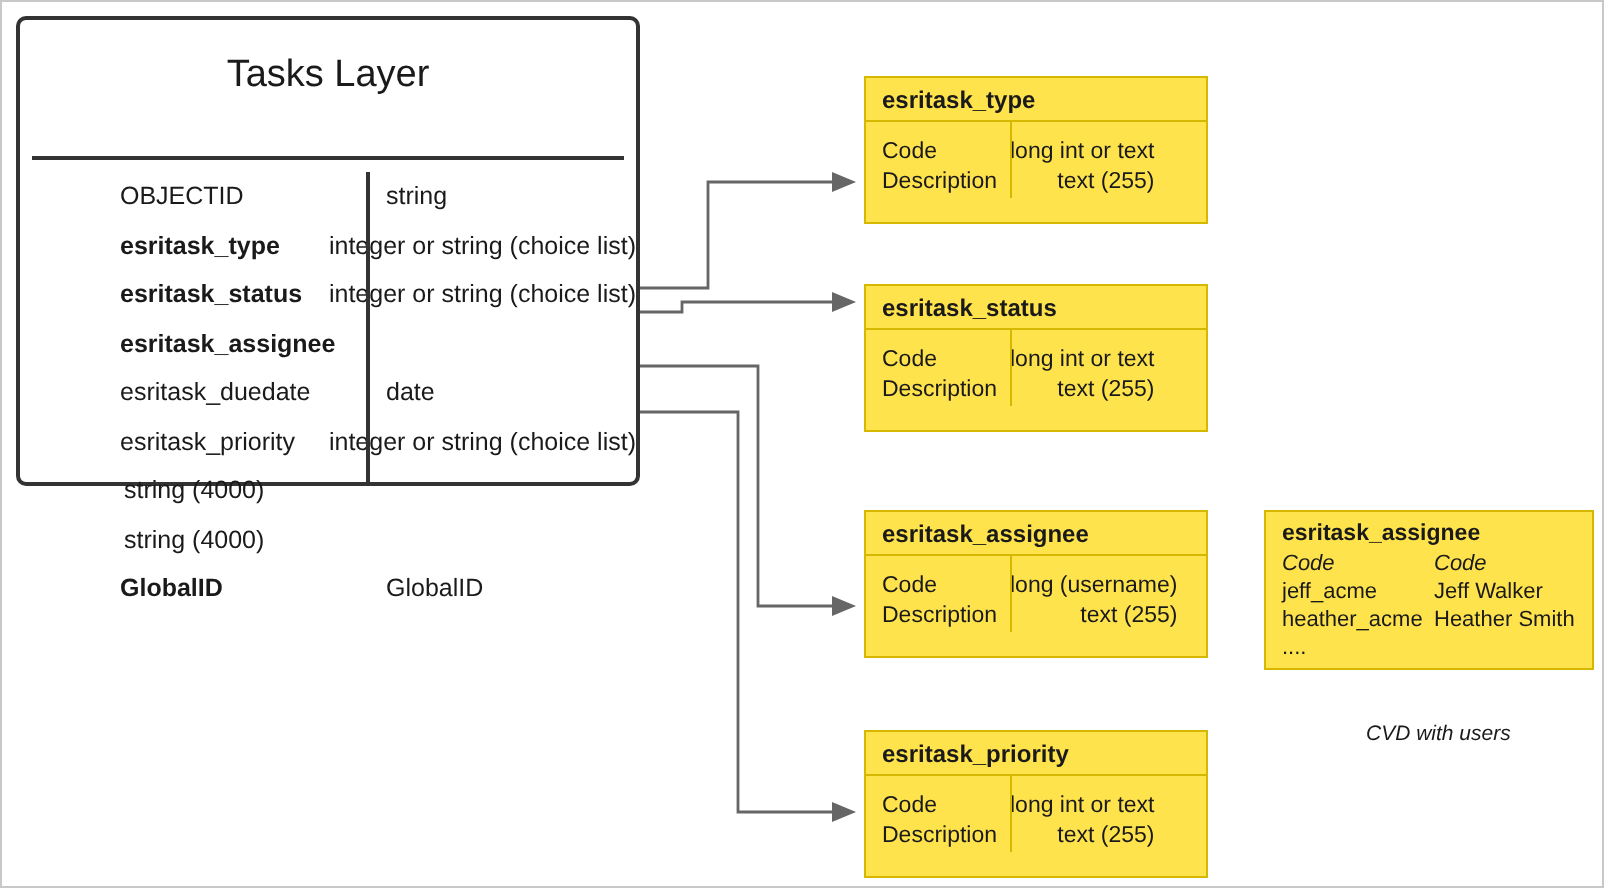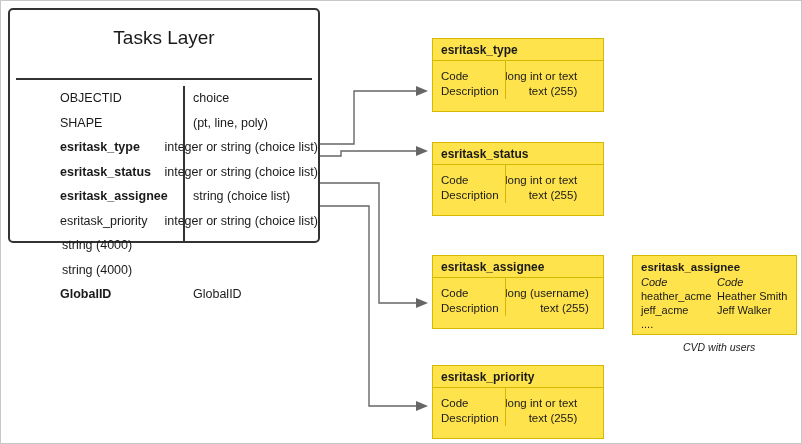--- a/index.html
+++ b/index.html
@@ -203,37 +203,36 @@
   </svg>
 
   <div class="main-entity">
     <div class="main-title">Tasks Layer</div>
     <div class="main-title-rule"></div>
     <div class="field-table">
       <div class="divider-v"></div>
 
       <div class="field-row">
         <div class="field-name">OBJECTID</div>
-        <div class="field-type">choice</div>
-      </div>
-      <div class="field-row">
-        <div class="field-name">SHAPE</div>
-        <div class="field-type">(pt, line, poly)</div>
+        <div class="field-type">string</div>
       </div>
       <div class="field-row bold">
         <div class="field-name">esritask_type</div>
         <div class="field-type">integer or string (choice list)</div>
       </div>
       <div class="field-row bold">
         <div class="field-name">esritask_status</div>
         <div class="field-type">integer or string (choice list)</div>
       </div>
       <div class="field-row bold">
         <div class="field-name">esritask_assignee</div>
-        <div class="field-type">string (choice list)</div>
+      </div>
+      <div class="field-row">
+        <div class="field-name">esritask_duedate</div>
+        <div class="field-type">date</div>
       </div>
       <div class="field-row">
         <div class="field-name">esritask_priority</div>
         <div class="field-type">integer or string (choice list)</div>
       </div>
       <div class="field-row">
         <div class="field-type">string (4000)</div>
       </div>
       <div class="field-row">
         <div class="field-type">string (4000)</div>
@@ -305,28 +304,28 @@
     </div>
   </div>
 
   <div class="cvd-box" style="left:631px; top:254px; width:165px; height:80px;">
     <div class="cvd-title">esritask_assignee</div>
     <div class="cvd-row italic">
       <div class="cvd-c1">Code</div>
       <div class="cvd-c2">Code</div>
     </div>
     <div class="cvd-row">
+      <div class="cvd-c1">jeff_acme</div>
+      <div class="cvd-c2">Jeff Walker</div>
+    </div>
+    <div class="cvd-row">
       <div class="cvd-c1">heather_acme</div>
       <div class="cvd-c2">Heather Smith</div>
-    </div>
-    <div class="cvd-row">
-      <div class="cvd-c1">jeff_acme</div>
-      <div class="cvd-c2">Jeff Walker</div>
     </div>
     <div class="cvd-row">
       <div class="cvd-c1">....</div>
       <div class="cvd-c2"></div>
     </div>
   </div>
 
-  <div class="cvd-caption" style="left:682px; top:340px;">CVD with users</div>
+  <div class="cvd-caption" style="left:682px; top:360px;">CVD with users</div>
 
 </div>
 
 </body></html>

